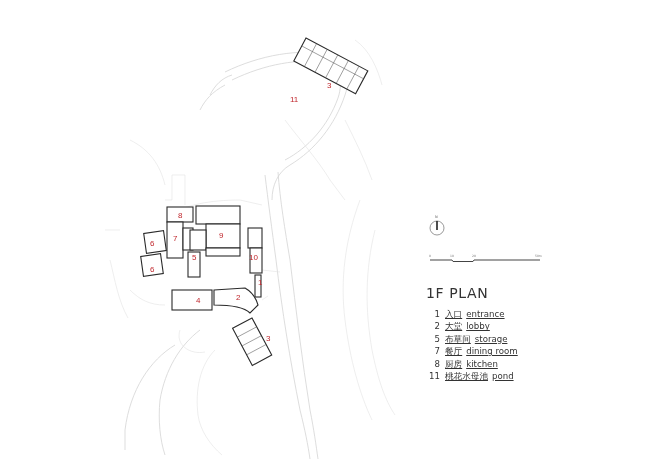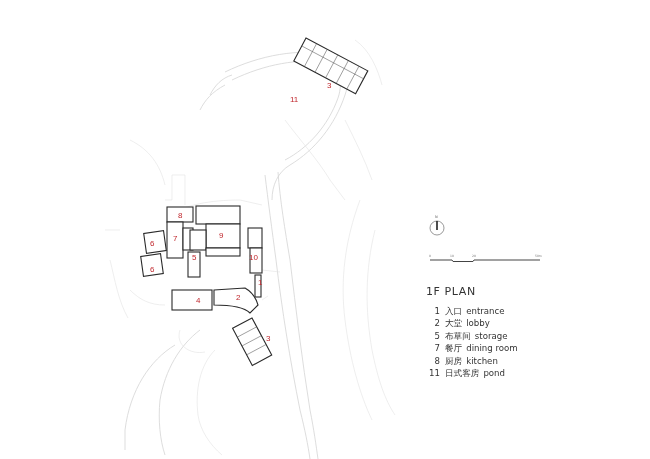--- a/index.html
+++ b/index.html
@@ -6,22 +6,22 @@
     body { width: 650px; height: 459px; position: relative; overflow: hidden;
            font-family: "DejaVu Sans", "Liberation Sans", sans-serif; }
     #plan { position: absolute; left: 0; top: 0; width: 650px; height: 459px; }
     .site { fill: none; stroke: #d4d4d4; stroke-width: 0.8; }
     .site2 { fill: none; stroke: #e2e2e2; stroke-width: 0.6; }
     .wall { fill: #fff; stroke: #2a2a2a; stroke-width: 1.1; }
     .wallthin { fill: none; stroke: #555; stroke-width: 0.5; }
     .label { fill: #c0272d; font-size: 8px; font-family: "Liberation Sans", sans-serif; }
     .legend { position: absolute; left: 426px; top: 285px; color: #333; font-size: 8.6px;
               font-family: "DejaVu Sans", sans-serif; }
-    .legend-title { letter-spacing: 0.6px; margin-bottom: 7px; font-size: 11px; }
-    .legend-row { height: 12.4px; line-height: 12.4px; white-space: nowrap; }
+    .legend-title { letter-spacing: 0.6px; margin-bottom: 7px; font-size: 14px; }
+    .legend-row { height: 12.4px; line-height: 12.4px; white-space: nowrap; text-decoration: underline; }
     .legend-num { display: inline-block; width: 14px; text-align: right; margin-right: 5px; }
     .legend-cn { margin-right: 4px; }
   </style>
 </head>
 <body>
 
 <svg id="plan" viewBox="0 0 650 459" xmlns="http://www.w3.org/2000/svg">
 
   <g>
     <path class="site" d="M225,72 C260,55 300,48 330,55 C345,60 352,75 345,95 C335,125 315,150 290,165 C278,172 272,185 272,200"></path>
@@ -115,15 +115,15 @@
 </svg>
 
 <div class="legend">
   <div class="legend-title">1F PLAN</div>
   <div id="legend-rows">
     <div class="legend-row"><span class="legend-num">1</span><span class="legend-cn">入口</span><span>entrance</span></div>
     <div class="legend-row"><span class="legend-num">2</span><span class="legend-cn">大堂</span><span>lobby</span></div>
     <div class="legend-row"><span class="legend-num">5</span><span class="legend-cn">布草间</span><span>storage</span></div>
     <div class="legend-row"><span class="legend-num">7</span><span class="legend-cn">餐厅</span><span>dining room</span></div>
     <div class="legend-row"><span class="legend-num">8</span><span class="legend-cn">厨房</span><span>kitchen</span></div>
-    <div class="legend-row"><span class="legend-num">11</span><span class="legend-cn">日式客房</span><span>pond</span></div>
+    <div class="legend-row"><span class="legend-num">11</span><span class="legend-cn">桃花水母池</span><span>pond</span></div>
   </div>
 </div>
 
 </body></html>

